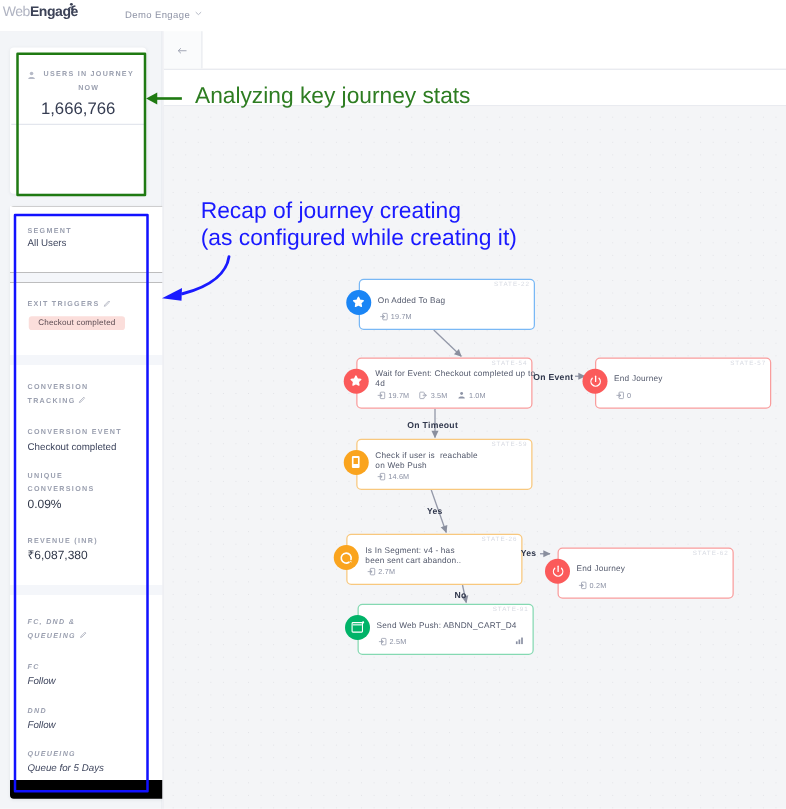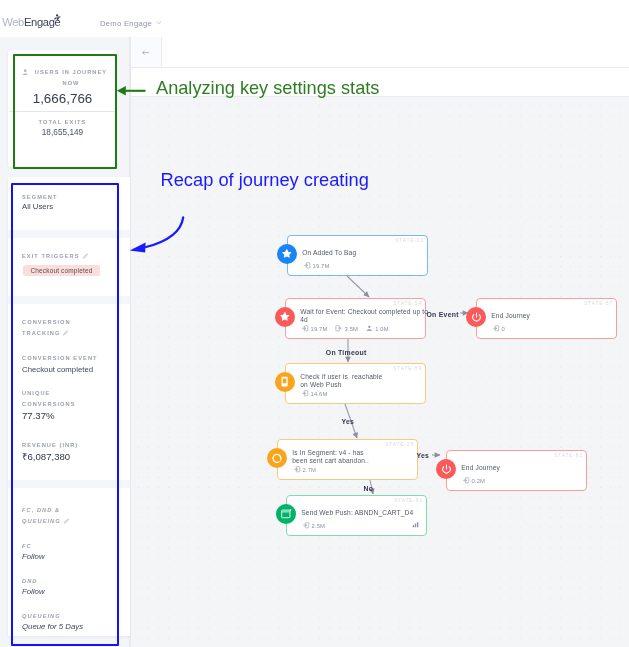--- a/index.html
+++ b/index.html
@@ -1,25 +1,25 @@
 <!DOCTYPE html>
 <html><head>
 <meta charset="utf-8">
 <style>
   html,body{margin:0;padding:0;}
   body{width:629px;height:647px;background:#fff;
        font-family:"Liberation Sans",sans-serif;overflow:hidden;position:relative;}
-  .app{position:absolute;inset:0;margin-top:12px;}
+  .app{position:absolute;inset:0;}
 
   
   .topbar{position:absolute;left:0;top:0;width:629px;height:25px;background:#fff;
           border-bottom:1px solid #eceef3;}
   .logo{position:absolute;left:2.2px;top:2.5px;height:14px;display:flex;align-items:center;}
   .logo-web{font-size:11.2px;color:#b0b4c2;letter-spacing:-.35px;font-weight:400;}
-  .logo-eng{font-size:11.2px;color:#3c4257;letter-spacing:-.35px;font-weight:400;}
+  .logo-eng{font-size:11.2px;color:#3c4257;letter-spacing:-.35px;font-weight:700;}
   .logo-mark{position:absolute;left:51.5px;top:1.5px;width:9px;height:8px;}
   .account{position:absolute;left:100px;top:7.7px;font-size:7.6px;color:#8f94a6;letter-spacing:.32px;line-height:8px;}
   .account .chev{display:inline-block;margin-left:3.5px;font-size:7px;color:#9aa0b0;}
 
   
   .leftrail{position:absolute;left:0;top:25px;width:129.5px;height:622px;background:#f3f5f8;border-right:1px solid #e9ebf0;box-sizing:border-box;}
 
   
   .statcard{position:absolute;left:8px;top:13.3px;width:109px;height:117px;background:#fff;
             border-radius:3px;box-shadow:0 1px 3px rgba(30,40,70,.07);}
@@ -32,22 +32,22 @@
             text-align:center;letter-spacing:0px;line-height:14px;}
   .stat-sep{position:absolute;left:1px;right:1px;top:60.7px;height:1px;background:#e3e6ed;}
   .stat-cols{position:absolute;left:2px;right:2px;top:61.5px;display:flex;height:42px;}
   .stat-col{flex:1;text-align:center;padding-top:5.5px;}
   .stat-col .stat-lbl{padding:0 4px;}
   .stat-col + .stat-col{border-left:1px solid #e3e6ed;}
   .stat-lbl{font-size:5.7px;letter-spacing:1.05px;color:#9ba0b0;line-height:10.2px;font-weight:600;}
   .stat-val{font-size:8.2px;color:#4a5068;margin-top:0px;letter-spacing:.05px;}
 
   
-  .setcard{position:absolute;left:8px;top:139.7px;width:130px;background:#15803d;
-           border-radius:3px;box-shadow:0 1px 3px rgba(30,40,70,.07);padding-bottom:0;}
+  .setcard{position:absolute;left:8px;top:139.7px;width:130px;background:#000000;
+           border-radius:3px;box-shadow:0 1px 3px rgba(30,40,70,.07);padding-bottom:15px;}
   .sec{background:#fff;padding:0 0 0 14px;font-size:5.7px;position:relative;}
   .sec-gap{height:8px;background:#f4f6fa;}
   .sec-title{font-size:5.7px;letter-spacing:1.05px;color:#9ba0b0;font-weight:600;line-height:11.1px;}
   .sec-body{font-size:7.8px;color:#3f465e;line-height:9px;}
   .pencil{display:inline-block;vertical-align:-0.5px;margin-left:3px;}
   .pill{display:inline-block;background:#fbdedb;color:#5b4b52;font-size:6.5px;
         padding:0 8px;height:11.3px;line-height:11.3px;border-radius:2.5px;letter-spacing:.15px;}
   .kv .k{font-size:5.7px;letter-spacing:1.05px;color:#9ba0b0;font-weight:600;line-height:11.1px;}
   .kv .v{font-size:7.8px;color:#3f465e;line-height:8.5px;margin-top:1.5px;}
   .kv .vb{font-size:9.6px;color:#2f3648;line-height:12px;}
@@ -115,24 +115,20 @@
 
     <div class="statcard">
       <div class="inner">
         <div class="stat-head"><svg class="uico" width="6.5" height="6.5" viewBox="0 0 10 10">
               <circle cx="5" cy="2.7" r="2.2" fill="#b6bac7"></circle>
               <path d="M0.9 9.4 C0.9 6.3 9.1 6.3 9.1 9.4 Z" fill="#b6bac7"></path>
             </svg><span class="stat-head-text">USERS IN JOURNEY NOW</span></div>
         <div class="stat-big">1,666,766</div>
         <div class="stat-sep"></div>
         <div class="stat-cols">
-          <div class="stat-col">
-            <div class="stat-lbl">TOTAL EXITS</div>
-            <div class="stat-val">18,655,149</div>
-          </div>
         </div>
       </div>
     </div>
 
     <div class="setcard">
 
       <div class="sec" style="height:53px;">
         <div class="sec-title" style="position:absolute;top:15.5px;">SEGMENT</div>
         <div class="sec-body" style="position:absolute;top:25.5px;">All Users</div>
       </div>
@@ -149,21 +145,21 @@
       <div class="sec" style="height:176.5px;">
         <div class="sec-title" style="position:absolute;top:13.5px;width:76px;"><span>CONVERSION TRACKING</span><svg class="pencil" width="5.5" height="5.5" viewBox="0 0 14 14">
               <path d="M1.2 12.8 L2.3 9.9 L10.2 2 L12 3.8 L4.1 11.7 Z" fill="none" stroke="#9397a8" stroke-width="1.3"></path>
             </svg></div>
         <div class="kv" style="position:absolute;top:49.5px;">
           <div class="k">CONVERSION EVENT</div>
           <div class="v">Checkout completed</div>
         </div>
         <div class="kv" style="position:absolute;top:84px;width:62px;">
           <div class="k">UNIQUE CONVERSIONS</div>
-          <div class="vb">77.37%</div>
+          <div class="vb">0.09%</div>
         </div>
         <div class="kv" style="position:absolute;top:136.5px;">
           <div class="k">REVENUE (INR)</div>
           <div class="vb">₹6,087,380</div>
         </div>
       </div>
       <div class="sec-gap" style="height:8px;"></div>
 
       <div class="sec" style="height:148px;font-style:italic;">
         <div class="sec-title" style="position:absolute;top:16.5px;width:60px;"><span>FC, DND &amp; QUEUEING</span><svg class="pencil" width="5.5" height="5.5" viewBox="0 0 14 14">
@@ -401,22 +397,23 @@
 
   <div class="hl-green" style="left:12.8px;top:42.3px;width:100.5px;height:111px;"></div>
   <div class="hl-blue" style="left:10.8px;top:171px;width:104px;height:459px;"></div>
 
   <div class="anno-band" style="position:absolute;left:130.5px;top:55.2px;width:498.5px;height:29.8px;background:#fff;
               border-top:1px solid #e9ebf0;border-bottom:1px solid #e9ebf0;box-sizing:border-box;"></div>
   <svg style="position:absolute;left:115px;top:71px;width:33px;height:16px;">
     <path d="M30.5 7.8 H10.2" stroke="#1f7a12" stroke-width="2.1" fill="none"></path>
     <path d="M1.9 7.8 L10.8 3.0 L10.8 12.6 Z" fill="#1f7a12"></path>
   </svg>
-  <div class="anno-green" style="left:156px;top:66.5px;">Analyzing key settings stats</div>
+  <div class="anno-green" style="left:156px;top:66.5px;">Analyzing key journey stats</div>
 
   <div class="anno-blue" style="left:160.5px;top:156.5px;">
     <div>Recap of journey creating</div>
+    <div>(as configured while creating it)</div>
   </div>
   <svg style="position:absolute;left:126px;top:200px;width:64px;height:48px;">
     <path d="M57.2 5.3 C55.5 17 45 28.5 20 35" stroke="#1a1aff" stroke-width="2.3" fill="none" stroke-linecap="round"></path>
     <path d="M3.6 38.6 L19.6 30.4 L19.2 40.6 Z" fill="#1a1aff"></path>
   </svg>
 </div>
 
 </body></html>

